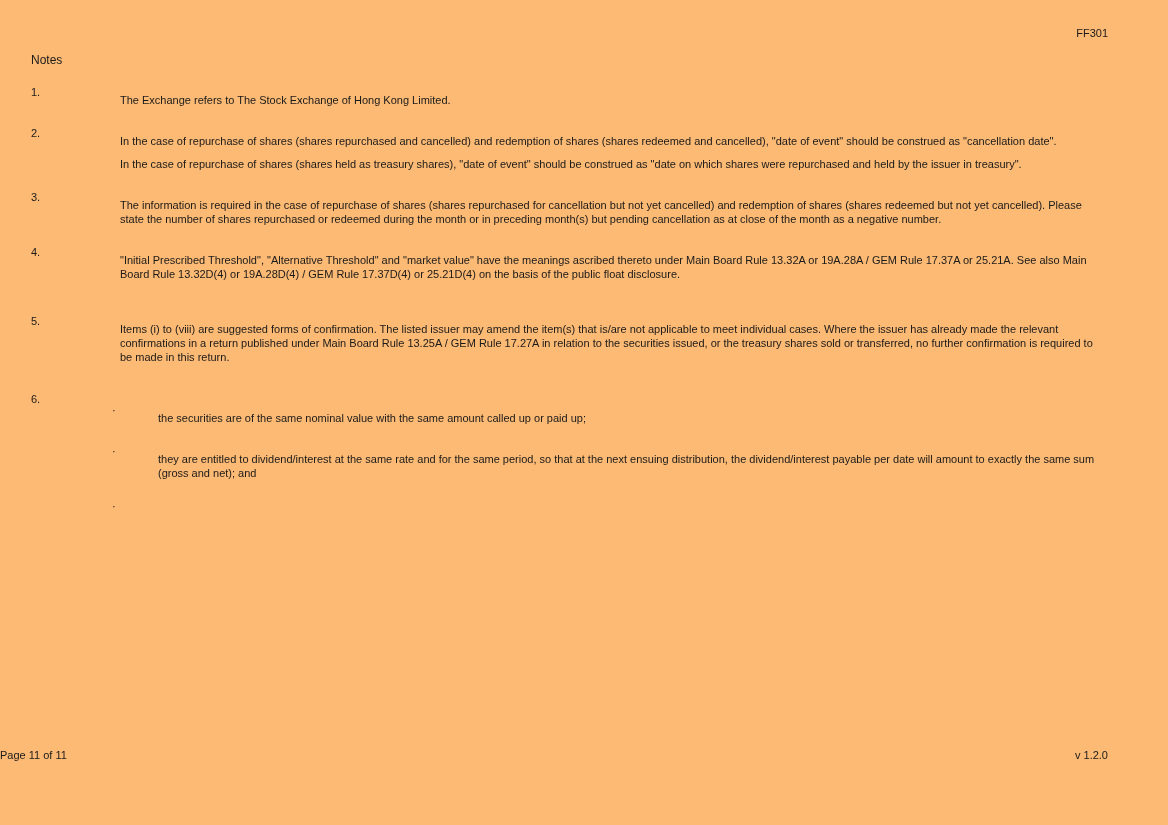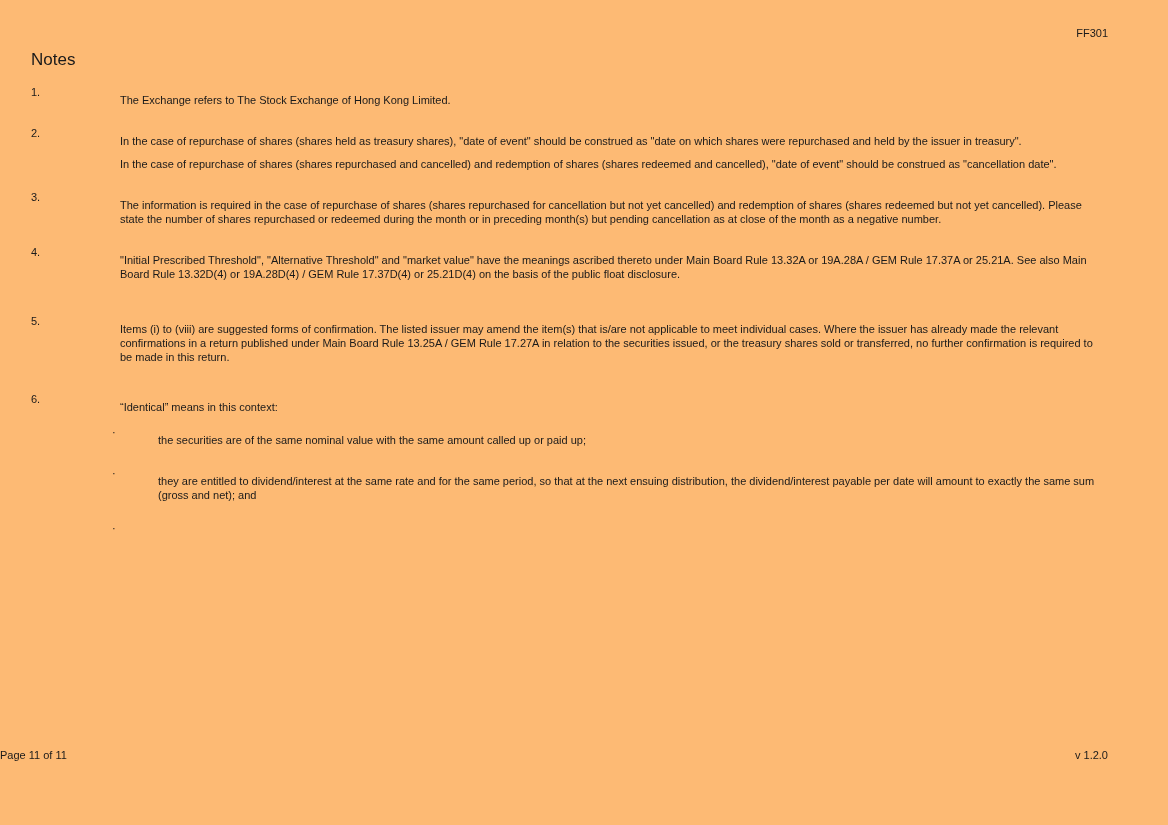--- a/index.html
+++ b/index.html
@@ -28,21 +28,21 @@
   }
   .content {
     position: absolute;
     top: 53px;
     left: 31px;
     right: 71px;
   }
   .notes-title {
     margin: 0 0 18px 0;
     font-weight: normal;
-    font-size: 17px;
+    font-size: 12px;
   }
   .note {
     display: flex;
     margin-top: 11px;
   }
   .note.gap-lg { margin-top: 25px; }
   .note.gap-md { margin-top: 20px; }
   .note-number {
     width: 81px;
     flex-shrink: 0;
@@ -100,22 +100,22 @@
     <div class="note">
       <div class="note-number">1.</div>
       <div class="note-body">
         <p class="para">The Exchange refers to The Stock Exchange of Hong Kong Limited.</p>
       </div>
     </div>
 
     <div class="note">
       <div class="note-number">2.</div>
       <div class="note-body">
+        <p class="para">In the case of repurchase of shares (shares repurchased and cancelled) and redemption of shares (shares redeemed and cancelled), "date of event" should be construed as "cancellation date".</p>
         <p class="para">In the case of repurchase of shares (shares held as treasury shares), "date of event" should be construed as "date on which shares were repurchased and held by the issuer in treasury".</p>
-        <p class="para">In the case of repurchase of shares (shares repurchased and cancelled) and redemption of shares (shares redeemed and cancelled), "date of event" should be construed as "cancellation date".</p>
       </div>
     </div>
 
     <div class="note">
       <div class="note-number">3.</div>
       <div class="note-body">
         <p class="para">The information is required in the case of repurchase of shares (shares repurchased for cancellation but not yet cancelled) and redemption of shares (shares redeemed but not yet cancelled). Please state the number of shares repurchased or redeemed during the month or in preceding month(s) but pending cancellation as at close of the month as a negative number.</p>
       </div>
     </div>
 
@@ -129,21 +129,20 @@
     <div class="note gap-lg">
       <div class="note-number">5.</div>
       <div class="note-body">
         <p class="para">Items (i) to (viii) are suggested forms of confirmation. The listed issuer may amend the item(s) that is/are not applicable to meet individual cases. Where the issuer has already made the relevant confirmations in a return published under Main Board Rule 13.25A / GEM Rule 17.27A in relation to the securities issued, or the treasury shares sold or transferred, no further confirmation is required to be made in this return.</p>
       </div>
     </div>
 
     <div class="note gap-md">
       <div class="note-number">6.</div>
       <div class="note-body">
-        <p class="para">“Identical” means in this context:</p>
 
         <div class="bullet">
           <div class="bullet-marker">·</div>
           <p class="para">the securities are of the same nominal value with the same amount called up or paid up;</p>
         </div>
 
         <div class="bullet">
           <div class="bullet-marker">·</div>
           <p class="para">they are entitled to dividend/interest at the same rate and for the same period, so that at the next ensuing distribution, the dividend/interest payable per date will amount to exactly the same sum (gross and net); and</p>
         </div>

